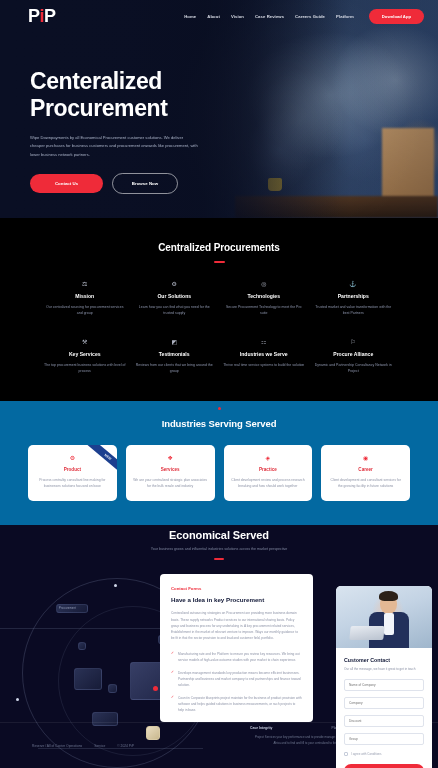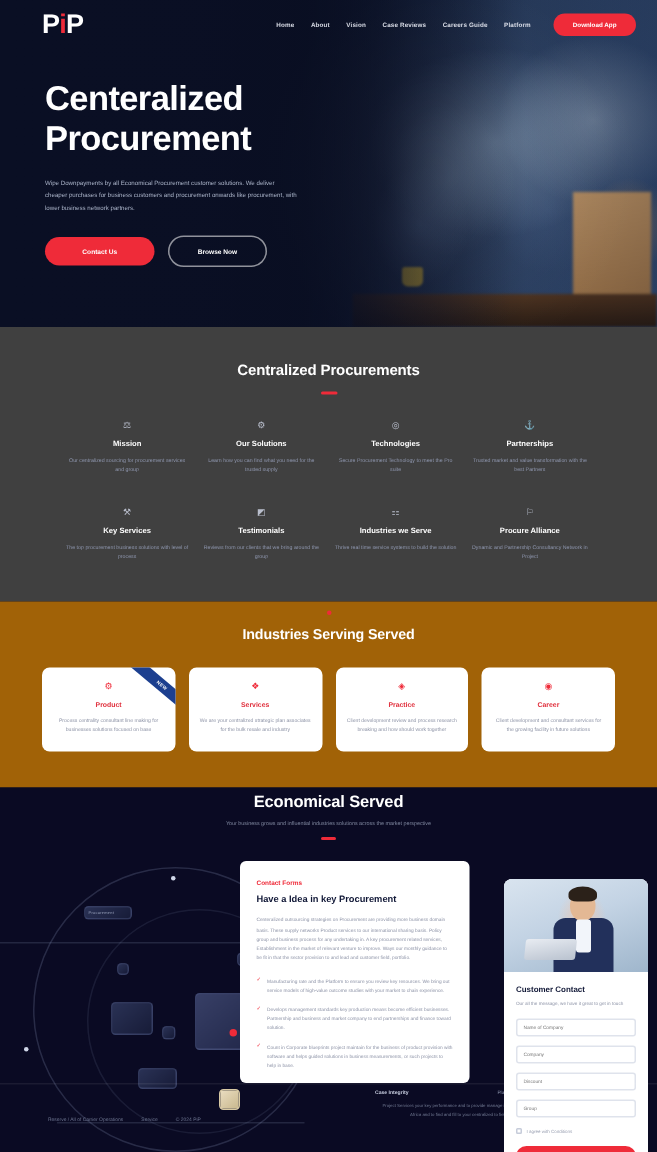--- a/index.html
+++ b/index.html
@@ -66,21 +66,21 @@
   .nav-link {
     color:#e6e9f2; font-size:4.2px; font-weight:700; letter-spacing:.1px;
     white-space:nowrap; opacity:.92;
   }
   .nav-cta {
     background:#ef2b39; color:#fff; font-size:4.2px; font-weight:700;
     padding:5px 13px; border-radius:20px; white-space:nowrap; margin-left:4px;
   }
 
   
-  .hero-copy { position:absolute; left:30px; top:52px; width:210px; z-index:8; }
+  .hero-copy { position:absolute; left:30px; top:68px; width:210px; z-index:8; }
   .hero-title {
     color:#fff; font-size:23px; font-weight:800; line-height:1.18;
     letter-spacing:-.4px;
   }
   .hero-sub {
     margin-top:12px; color:#aab3c8; font-size:4.1px; line-height:2.0;
     width:168px;
   }
   .hero-btns { margin-top:14px; display:flex; gap:9px; align-items:center; }
   .btn-primary {
@@ -88,38 +88,38 @@
     padding:7px 0; width:73px; text-align:center; border-radius:20px;
     border:none; cursor:pointer;
   }
   .btn-ghost {
     background:transparent; color:#fff; font-size:4.4px; font-weight:700;
     padding:7px 0; width:66px; text-align:center; border-radius:20px;
     border:1px solid rgba(255,255,255,.55); cursor:pointer;
   }
 
   
-  .features { background:#404040; padding: 24px 18px 26px; }
+  .features { background:#000000; padding: 24px 18px 26px; }
   .sec-head { text-align:center; }
   .sec-title { color:#fff; font-size:10px; font-weight:800; letter-spacing:-.1px; }
   .sec-rule { width:11px; height:2px; background:#ef2b39; margin:8px auto 0; border-radius:2px; }
   .feat-grid {
     margin-top:18px; display:grid; grid-template-columns:repeat(4,1fr);
     row-gap:22px; padding:0 22px;
   }
   .feat { text-align:center; padding:0 4px; }
   .feat-ico {
     font-size:6px; color:#cfd5e6; line-height:1; margin-bottom:6px;
     display:block; opacity:.85;
   }
   .feat-name { color:#fff; font-size:5.1px; font-weight:800; }
   .feat-desc { margin-top:5px; color:#8e96ae; font-size:3.5px; line-height:1.85; }
 
   
-  .serving { background:#a16207; padding: 6px 0 24px; position:relative; }
+  .serving { background:#0369a1; padding: 6px 0 24px; position:relative; }
   .serving .sec-title { font-size:9.5px; }
   .serving-dot { width:3px;height:3px;border-radius:50%;background:#ef2b39;margin:0 auto 8px; }
   .cards {
     margin-top:16px; display:grid; grid-template-columns:repeat(4,1fr);
     gap:9px; padding:0 28px;
   }
   .card {
     background:#fff; border-radius:5px; padding:10px 7px 12px;
     text-align:center; position:relative; overflow:hidden; min-height:52px;
   }

